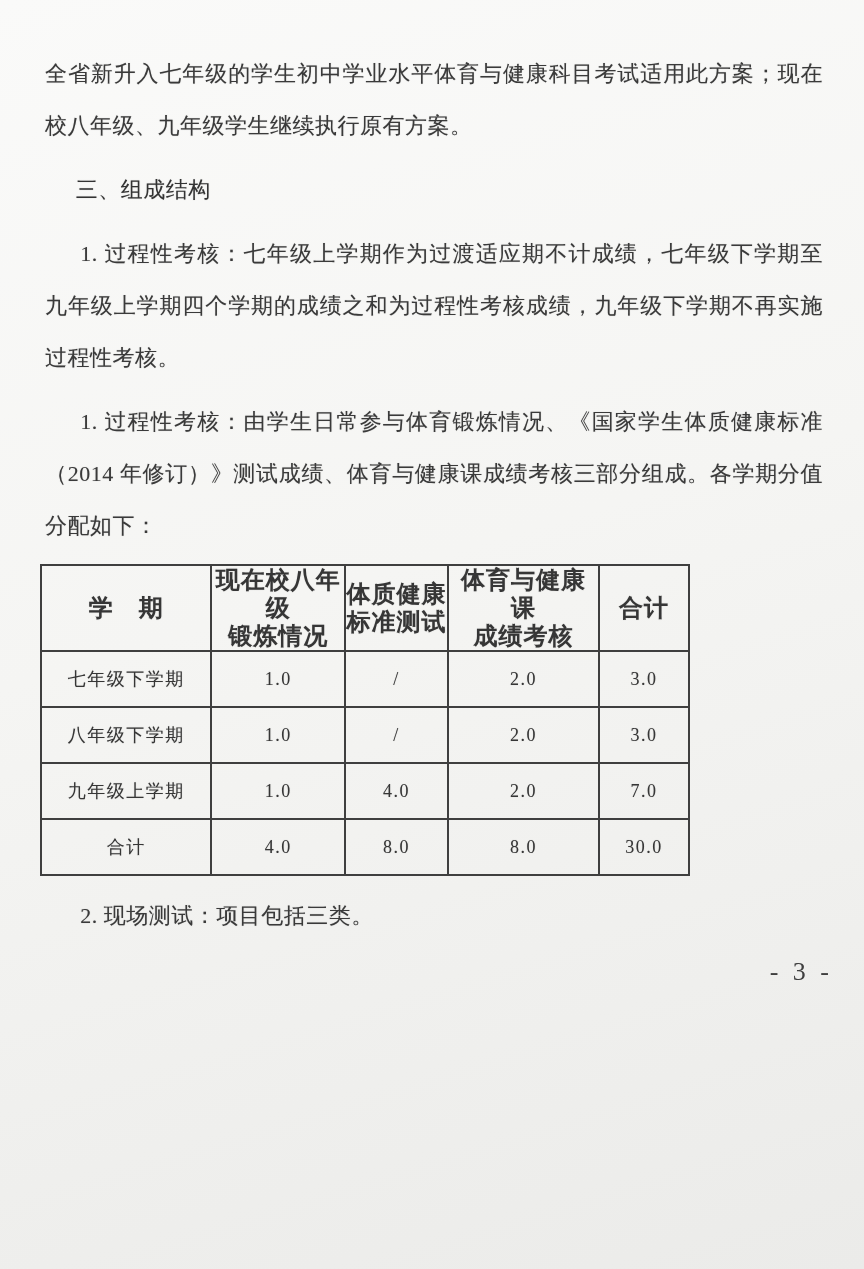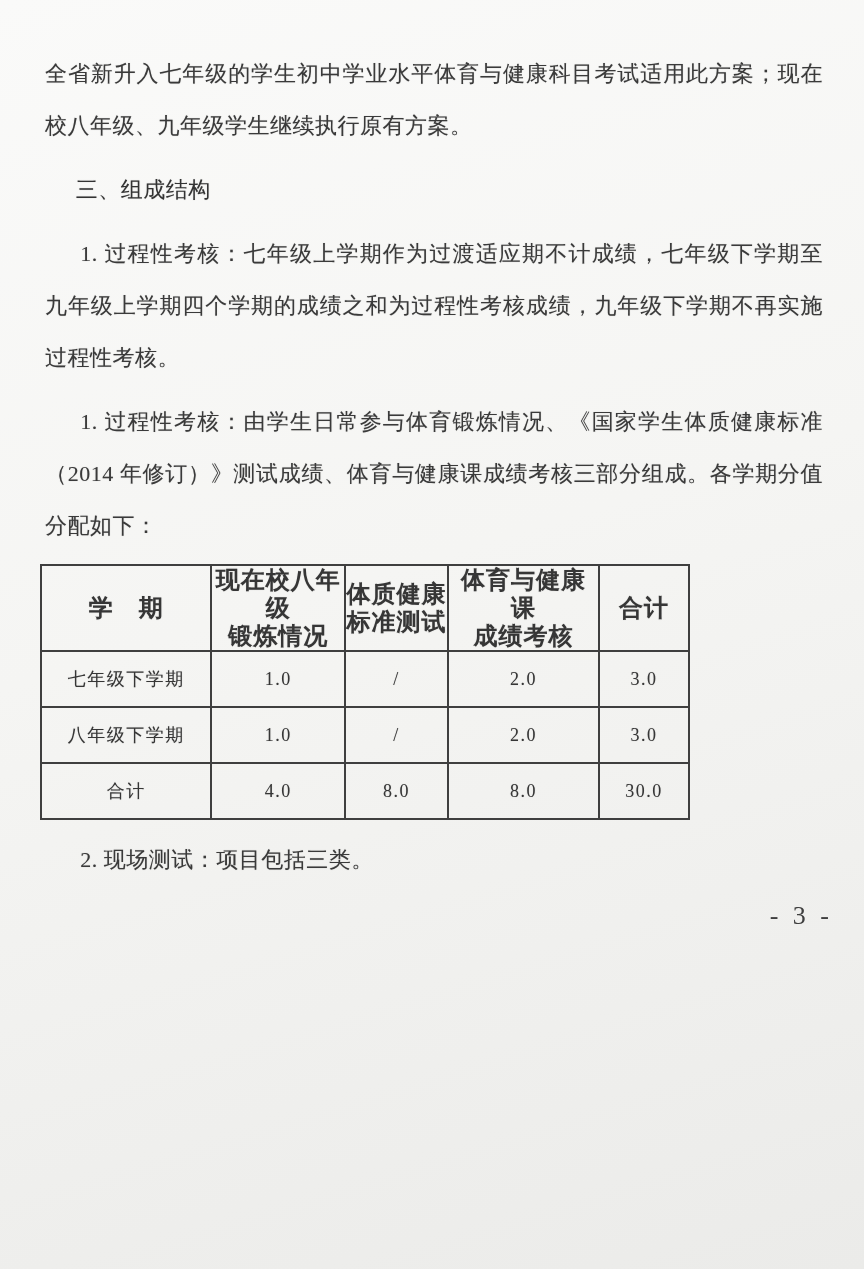--- a/index.html
+++ b/index.html
@@ -133,20 +133,27 @@
         <td>3.0</td>
       </tr>
       <tr>
         <td>八年级下学期</td>
         <td>1.0</td>
         <td>/</td>
         <td>2.0</td>
         <td>3.0</td>
       </tr>
       <tr>
+        <td>九年级上学期</td>
+        <td>1.0</td>
+        <td>4.0</td>
+        <td>2.0</td>
+        <td>7.0</td>
+      </tr>
+      <tr>
         <td>合计</td>
         <td>4.0</td>
         <td>8.0</td>
         <td>8.0</td>
         <td>30.0</td>
       </tr>
     </tbody>
   </table>
 
   <p class="body-para after-table">2. 现场测试：项目包括三类。</p>

